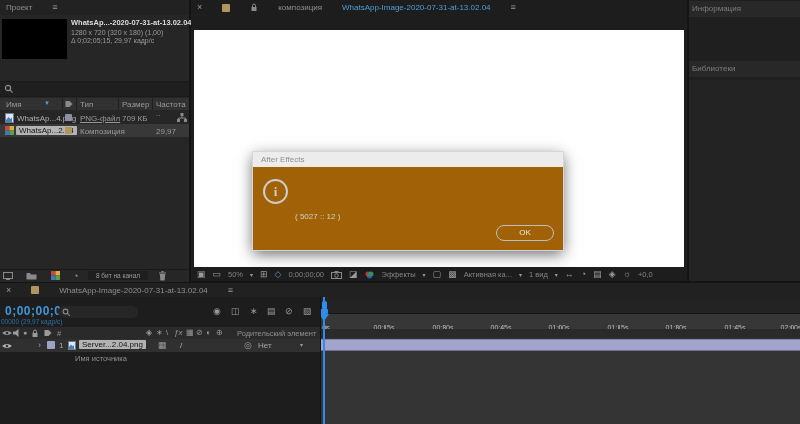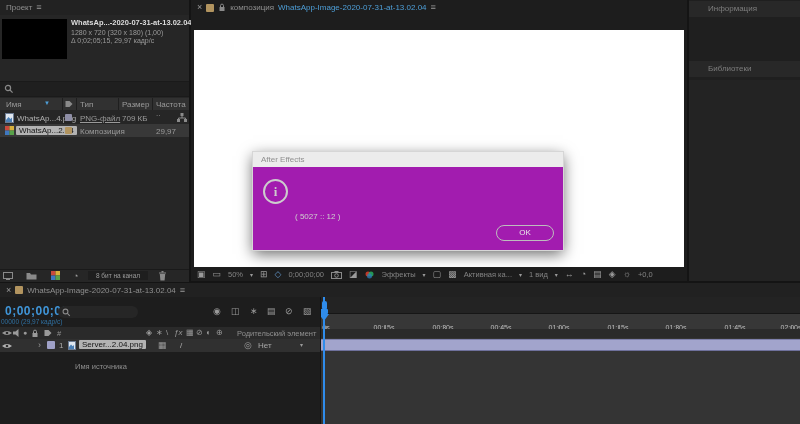--- a/index.html
+++ b/index.html
@@ -2,41 +2,41 @@
 <html><head>
 <meta charset="utf-8">
 <style>
   html,body{margin:0;padding:0;background:#111;}
   #app{position:relative;width:800px;height:424px;background:#141414;
        font-family:"Liberation Sans",sans-serif;overflow:hidden;color:#9a9a9a;}
   .abs{position:absolute;}
   .glyph{color:#9a9a9a;font-size:9px;line-height:1;}
   
   .panel{background:#262626;}
-  .tabstrip{height:15px;display:flex;align-items:center;gap:4px;padding-left:6px;font-size:8px;color:#8f8f8f;}
+  .tabstrip{height:15px;display:flex;align-items:center;gap:20px;padding-left:6px;font-size:8px;color:#8f8f8f;}
   .swatch{width:8px;height:8px;border-radius:1px;}
   .tan{background:#b2945f;}
   .lav{background:#9fa1c7;}
   .blue-text{color:#4e9fd8;}
   
   #project{left:0;top:0;width:189px;height:281px;}
   .pp-row{position:absolute;left:0;width:189px;height:13px;font-size:8px;display:block;}
   .cellsep{border-right:1px solid #1f1f1f;}
   .colhead{background:#313131;color:#9a9a9a;font-size:8px;}
   .selchip{background:#b3b3b3;color:#141414;padding:0 3px;border-radius:1px;}
   
   #viewer{left:191px;top:0;width:496px;height:281px;background:#1d1d1d;}
   .vt{display:flex;align-items:center;gap:7px;padding-left:6px;height:13px;font-size:7.5px;color:#848484;}
   
   #rightpanel{left:689px;top:0;width:111px;height:281px;background:#1f1f1f;}
   .rp-tab{position:absolute;left:0;width:111px;height:16px;background:#282828;
-          font-size:8px;color:#7d7d7d;line-height:16px;padding-left:19px;box-sizing:border-box;}
+          font-size:8px;color:#7d7d7d;line-height:16px;padding-left:3px;box-sizing:border-box;}
   
   #dialog{left:253px;top:152px;width:310px;height:98px;z-index:50;
-          box-shadow:0 0 0 1px #d6d6d6,0 4px 14px rgba(0,0,0,.6);background:#a21caf;}
+          box-shadow:0 0 0 1px #d6d6d6,0 4px 14px rgba(0,0,0,.6);background:#a16207;}
   #dialog .dlg-title{height:15px;background:#ececec;color:#8f8f8f;font-size:8px;line-height:15px;padding-left:8px;}
   #dialog .dlg-body{position:relative;height:83px;}
   .info-circle{position:absolute;left:10px;top:12px;width:21px;height:21px;border:2px solid #cdcdcd;
                border-radius:50%;color:#cdcdcd;text-align:center;font:bold 13px "Liberation Serif",serif;line-height:21px;}
   .dlg-msg{position:absolute;left:42px;top:10px;width:260px;font-size:8px;line-height:11px;color:#cfcfcf;}
   .dlg-code{position:absolute;left:42px;top:45px;font-size:8px;color:#cfcfcf;}
   .ok-btn{position:absolute;left:243px;top:58px;width:56px;height:14px;border:1px solid #bdbdbd;border-radius:8px;
           font-size:8px;color:#e8e8e8;text-align:center;line-height:13px;background:transparent;}
   
   #timeline{left:0;top:283px;width:800px;height:141px;background:#1e1e1e;}
@@ -289,21 +289,21 @@
               <path d="M2.5 4 V2.6 a1.5 1.5 0 0 1 3 0 V4" fill="none" stroke="#9a9a9a"></path>
               <rect x="1.5" y="4" width="5" height="4" fill="#9a9a9a"></rect>
             </svg>
         </span>
         <span class="abs" style="left:44px;top:2px;">
           <svg width="9" height="8">
               <path d="M0.5 1 h4 l3 3 -3 3 h-4 z" fill="#9a9a9a"></path>
             </svg>
         </span>
         <span class="abs" style="left:57px;top:2px;">#</span>
-        <span class="abs" style="left:75px;top:18px;margin-top:17px;">Имя источника</span>
+        <span class="abs" style="left:75px;top:10px;margin-top:17px;">Имя источника</span>
         <span class="abs glyph" style="left:146px;top:2px;font-size:8px;">◈</span>
         <span class="abs glyph" style="left:156px;top:2px;font-size:8px;">∗</span>
         <span class="abs glyph" style="left:166px;top:2px;font-size:8px;">\</span>
         <span class="abs glyph" style="left:174px;top:2px;font-size:8px;font-style:italic;">ƒx</span>
         <span class="abs glyph" style="left:186px;top:2px;font-size:8px;">▦</span>
         <span class="abs glyph" style="left:196px;top:2px;font-size:8px;">⊘</span>
         <span class="abs glyph" style="left:206px;top:2px;font-size:8px;">◐</span>
         <span class="abs glyph" style="left:216px;top:2px;font-size:8px;">⊕</span>
         <span class="abs" style="left:237px;top:2px;">Родительский элемент ..</span>
       </div>

